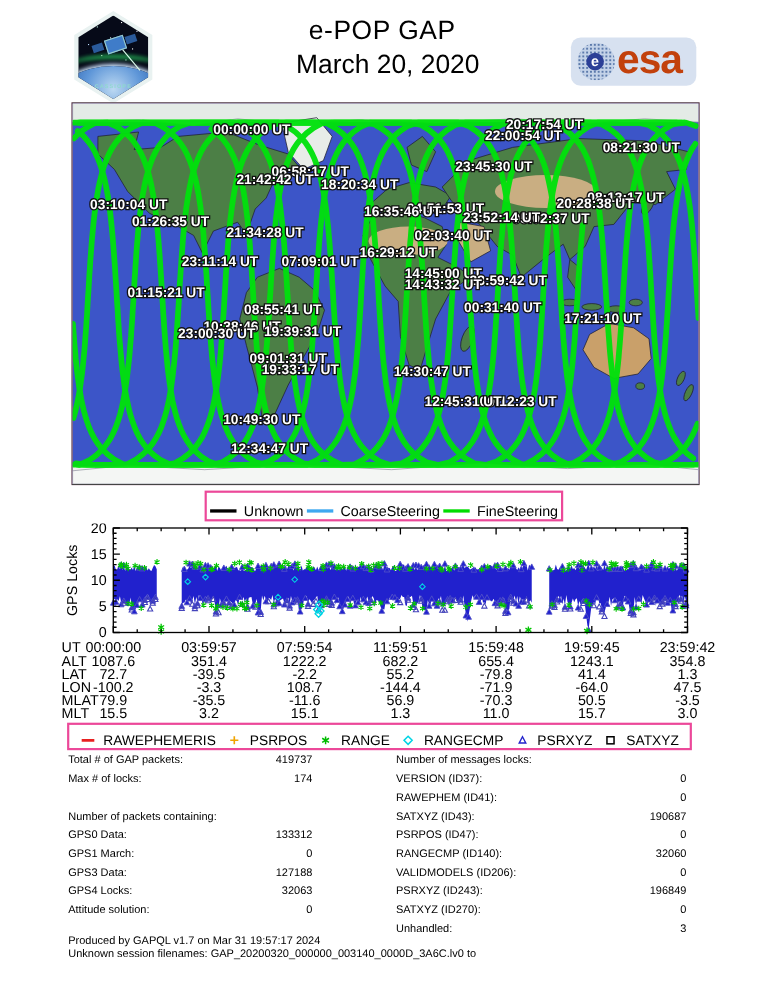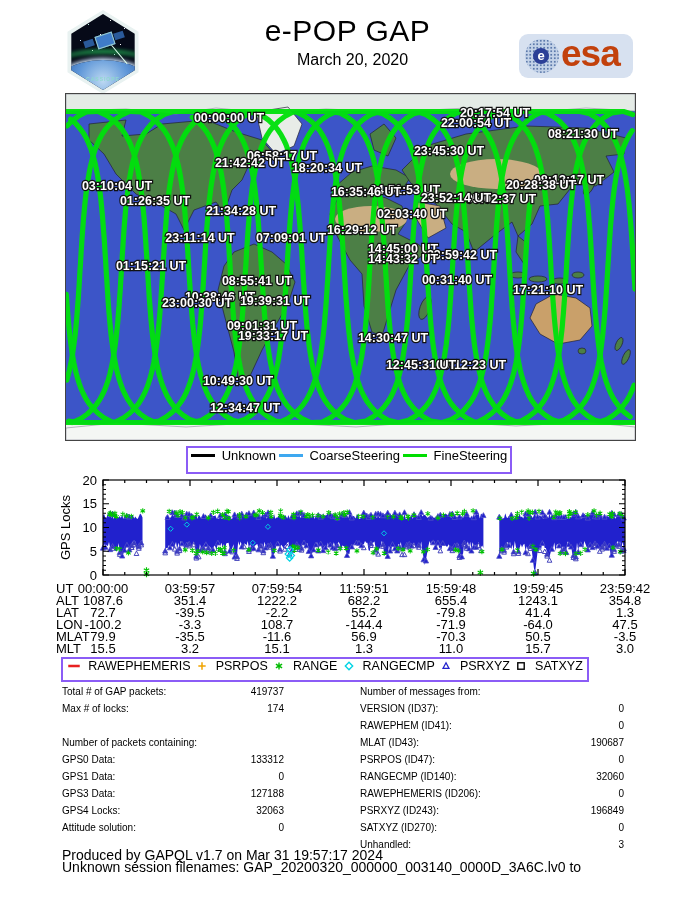--- a/index.html
+++ b/index.html
@@ -1,21 +1,21 @@
 <!DOCTYPE html>
 <html><head>
 <meta charset="utf-8">
 <style>
   html,body{margin:0;padding:0;background:#fff;}
   #page{position:relative;width:695px;height:899px;background:#ffffff;overflow:hidden;
         font-family:"Liberation Sans",sans-serif;color:#000;}
   
   .titleblock{position:absolute;left:0;top:14px;width:695px;text-align:center;}
-  .title{font-size:30px;letter-spacing:.5px;}
-  .date{font-size:16px;margin-top:3px;padding-left:10px;}
+  .title{font-size:24px;letter-spacing:.5px;}
+  .date{font-size:24px;margin-top:3px;padding-left:10px;}
   
   .patch-outer{position:absolute;left:66px;top:10px;width:74px;height:84px;
     clip-path:polygon(50% 0%,98% 26%,98% 74%,50% 100%,2% 74%,2% 26%);background:#e9f2f1;}
   .patch-inner{position:absolute;left:4px;top:4px;width:66px;height:76px;
     clip-path:polygon(50% 0%,98% 26%,98% 74%,50% 100%,2% 74%,2% 26%);background:#060a18;overflow:hidden;}
   .star{position:absolute;width:1px;height:1px;background:#fff;
     box-shadow:6px 4px 0 #fff,18px 10px 0 #cfe,40px 6px 0 #fff,54px 14px 0 #eef,
     30px 20px 0 #fff,10px 26px 0 #bdf,50px 30px 0 #fff,22px 36px 0 #fff,44px 40px 0 #cde;}
   .aurora{position:absolute;left:-8px;top:36px;width:84px;height:18px;border-radius:50%;
     border-top:3px solid #2ee86a;filter:blur(2px);opacity:.9;}
@@ -33,39 +33,39 @@
   .esa{position:absolute;left:519px;top:34px;width:114px;height:44px;background:#d7e1f0;
     border-radius:9px;display:flex;align-items:center;justify-content:flex-start;padding-left:6px;box-sizing:border-box;}
   .esa-emblem{position:relative;width:34px;height:34px;border-radius:50%;background:#c3d2e8;
     background-image:radial-gradient(#5c7aab 0.9px, rgba(0,0,0,0) 1.1px);background-size:3.5px 3.5px;flex:0 0 auto;}
   .esa-emblem .edisc{position:absolute;left:8px;top:9px;width:16px;height:16px;border-radius:50%;
     background:#2b3f97;color:#fff;font-size:13px;font-weight:bold;line-height:16px;text-align:center;}
   .esa-text{font-size:37px;font-weight:bold;color:#c2410c;letter-spacing:-1px;margin-left:2px;margin-top:-4px;}
   
   .map{position:absolute;left:65px;top:93px;width:569px;height:346px;border:1px solid #444;background:#f9a8d4;}
   
-  .legendbox{position:absolute;border:2px solid #8b5cf6;background:#fff;display:flex;
-    align-items:flex-start;justify-content:space-evenly;box-sizing:border-box;}
+  .legendbox{position:absolute;border:2px solid #ec4899;background:#fff;display:flex;
+    align-items:flex-end;justify-content:space-evenly;box-sizing:border-box;}
   #steering-legend{left:186px;top:446px;width:326px;height:28px;font-size:13px;}
-  #message-legend{left:61px;top:657px;width:528px;height:25px;font-size:12.5px;}
+  #message-legend{left:61px;top:657px;width:568px;height:25px;font-size:12.5px;}
   .legenditem{display:flex;align-items:center;gap:7px;white-space:nowrap;}
   .lswatch{display:inline-block;width:24px;height:3px;}
   
   #chart-svg{position:absolute;left:0;top:476px;}
   .ticktext{font-family:"Liberation Sans",sans-serif;font-size:13px;fill:#000;}
   .maplabel{font-family:"Liberation Sans",sans-serif;font-size:12.5px;font-weight:bold;
     fill:#fff;stroke:#111;stroke-width:2.4px;paint-order:stroke;}
   
   .stats{position:absolute;font-size:10px;}
   #stats-left{left:62px;top:683px;width:222px;}
   #stats-right{left:360px;top:683px;width:264px;}
   .statrow{display:flex;justify-content:space-between;height:17px;line-height:17px;white-space:nowrap;}
   .statrow .sv{text-align:center;}
   
-  #footer{position:absolute;left:62px;top:850px;font-size:14px;line-height:11.5px;}
+  #footer{position:absolute;left:62px;top:850px;font-size:10px;line-height:11.5px;}
 </style>
 </head>
 <body>
 
 <div id="page">
 
   <div class="patch-outer">
     <div class="patch-inner">
       <div class="star"></div>
       <div class="aurora"></div>
@@ -1806,63 +1806,63 @@
       </div>
       <div class="statrow">
         <span class="sk">Number of packets containing:</span>
         <span class="sv"></span>
       </div>
       <div class="statrow">
         <span class="sk">GPS0 Data:</span>
         <span class="sv">133312</span>
       </div>
       <div class="statrow">
-        <span class="sk">GPS1 Data:</span>
+        <span class="sk">GPS1 March:</span>
         <span class="sv">0</span>
       </div>
       <div class="statrow">
         <span class="sk">GPS3 Data:</span>
         <span class="sv">127188</span>
       </div>
       <div class="statrow">
         <span class="sk">GPS4 Locks:</span>
         <span class="sv">32063</span>
       </div>
       <div class="statrow">
         <span class="sk">Attitude solution:</span>
         <span class="sv">0</span>
       </div>
     </div>
   <div class="stats" id="stats-right">
       <div class="statrow">
-        <span class="sk">Number of messages from:</span>
+        <span class="sk">Number of messages locks:</span>
         <span class="sv"></span>
       </div>
       <div class="statrow">
         <span class="sk">VERSION (ID37):</span>
         <span class="sv">0</span>
       </div>
       <div class="statrow">
         <span class="sk">RAWEPHEM (ID41):</span>
         <span class="sv">0</span>
       </div>
       <div class="statrow">
-        <span class="sk">MLAT (ID43):</span>
+        <span class="sk">SATXYZ (ID43):</span>
         <span class="sv">190687</span>
       </div>
       <div class="statrow">
         <span class="sk">PSRPOS (ID47):</span>
         <span class="sv">0</span>
       </div>
       <div class="statrow">
         <span class="sk">RANGECMP (ID140):</span>
         <span class="sv">32060</span>
       </div>
       <div class="statrow">
-        <span class="sk">RAWEPHEMERIS (ID206):</span>
+        <span class="sk">VALIDMODELS (ID206):</span>
         <span class="sv">0</span>
       </div>
       <div class="statrow">
         <span class="sk">PSRXYZ (ID243):</span>
         <span class="sv">196849</span>
       </div>
       <div class="statrow">
         <span class="sk">SATXYZ (ID270):</span>
         <span class="sv">0</span>
       </div>

